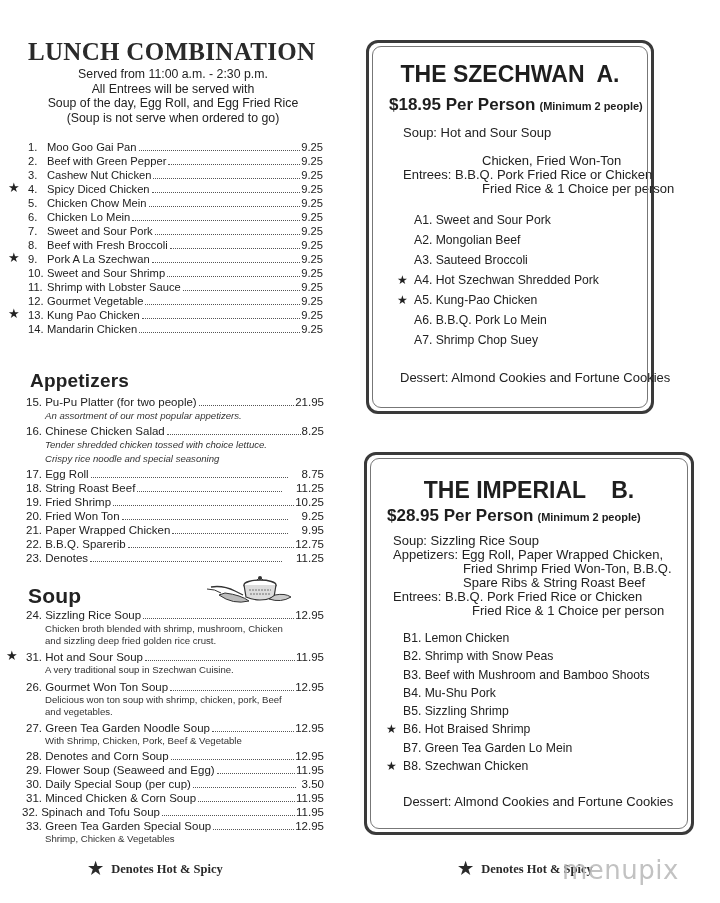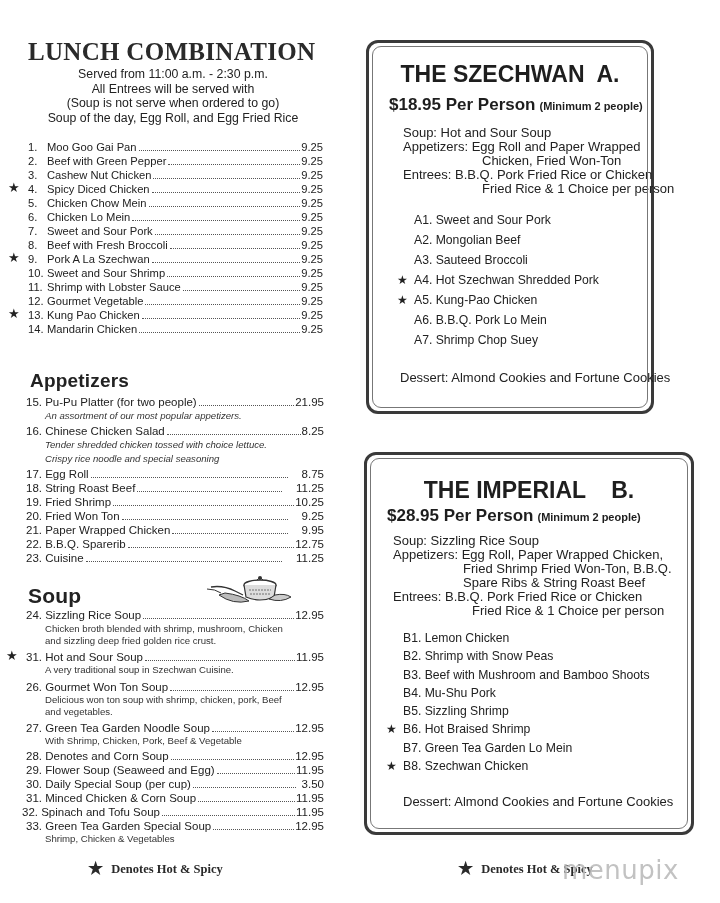--- a/index.html
+++ b/index.html
@@ -51,22 +51,22 @@
 </style>
 </head>
 <body>
 
 <div class="left">
 
   <div class="lunch-title">LUNCH COMBINATION</div>
   <div class="lunch-sub">
     <div>Served from 11:00 a.m. - 2:30 p.m.</div>
     <div>All Entrees will be served with</div>
+    <div>Soup of the day, Egg Roll, and Egg Fried Rice</div>
     <div>(Soup is not serve when ordered to go)</div>
-    <div>Soup of the day, Egg Roll, and Egg Fried Rice</div>
   </div>
 
   <div class="lunch-rows">
     <div class="row" style="top:140px">
         <span class="num">1.</span>
         <span class="name">Moo Goo Gai Pan</span>
         <span class="dots"></span>
         <span class="price">9.25</span>
       </div>
     <div class="row" style="top:154px">
@@ -193,21 +193,21 @@
         <span class="name"><span>21.</span> <span>Paper Wrapped Chicken</span></span>
         <span class="dots" style="margin-right:14px"></span>
         <span class="price">9.95</span>
       </div>
     <div class="row" style="top:537px">
         <span class="name"><span>22.</span> <span>B.B.Q. Sparerib</span></span>
         <span class="dots"></span>
         <span class="price">12.75</span>
       </div>
     <div class="row" style="top:551px">
-        <span class="name"><span>23.</span> <span>Cuisine</span></span>
+        <span class="name"><span>23.</span> <span>Denotes</span></span>
         <span class="dots" style="margin-right:14px"></span>
         <span class="price">11.25</span>
       </div>
   </div>
 
   <div class="section-title" style="left:28px; top:584px; font-size:21px;">Soup</div>
   <svg class="pot" viewBox="0 0 90 34">
     <ellipse cx="55" cy="12" rx="16" ry="5" fill="none" stroke="#333" stroke-width="1.4"></ellipse>
     <path d="M39 12 L41 24 Q55 30 69 24 L71 12" fill="#ddd" stroke="#333" stroke-width="1.2"></path>
     <path d="M44 17 L66 17 M45 21 L65 21" stroke="#555" stroke-width="0.8" stroke-dasharray="2 1"></path>
@@ -284,21 +284,20 @@
   </div>
 
   <div class="legend" style="left:88px; top:858px;"><span class="lstar">★</span><span>Denotes Hot &amp; Spicy</span></div>
 </div>
 
 <div class="box boxA">
   <div class="box-title" style="top:18px;">THE SZECHWAN  A.</div>
   <div class="box-price" style="left:20px; top:52px;"><span>$18.95 Per Person</span><span class="min">(Minimum 2 people)</span></div>
 
   <div class="box-line" style="left:34px; top:83px;">Soup:  Hot and Sour Soup</div>
-  <div class="box-line" style="left:34px; top:97px;">Appetizers:  Egg Roll and Paper Wrapped</div>
   <div class="box-line" style="left:113px; top:111px;">Chicken, Fried Won-Ton</div>
   <div class="box-line" style="left:34px; top:125px;">Entrees:  B.B.Q. Pork Fried Rice or Chicken</div>
   <div class="box-line" style="left:113px; top:139px;">Fried Rice &amp; 1 Choice per person</div>
 
   <div class="choice" style="left:45px; top:170px;"><span>A1.</span> <span>Sweet and Sour Pork</span></div>
   <div class="choice" style="left:45px; top:190px;"><span>A2.</span> <span>Mongolian Beef</span></div>
   <div class="choice" style="left:45px; top:210px;"><span>A3.</span> <span>Sauteed Broccoli</span></div>
   <div class="choice" style="left:45px; top:230px;"><span class="cstar">★</span><span>A4.</span> <span>Hot Szechwan Shredded Pork</span></div>
   <div class="choice" style="left:45px; top:250px;"><span class="cstar">★</span><span>A5.</span> <span>Kung-Pao Chicken</span></div>
   <div class="choice" style="left:45px; top:270px;"><span>A6.</span> <span>B.B.Q. Pork Lo Mein</span></div>

